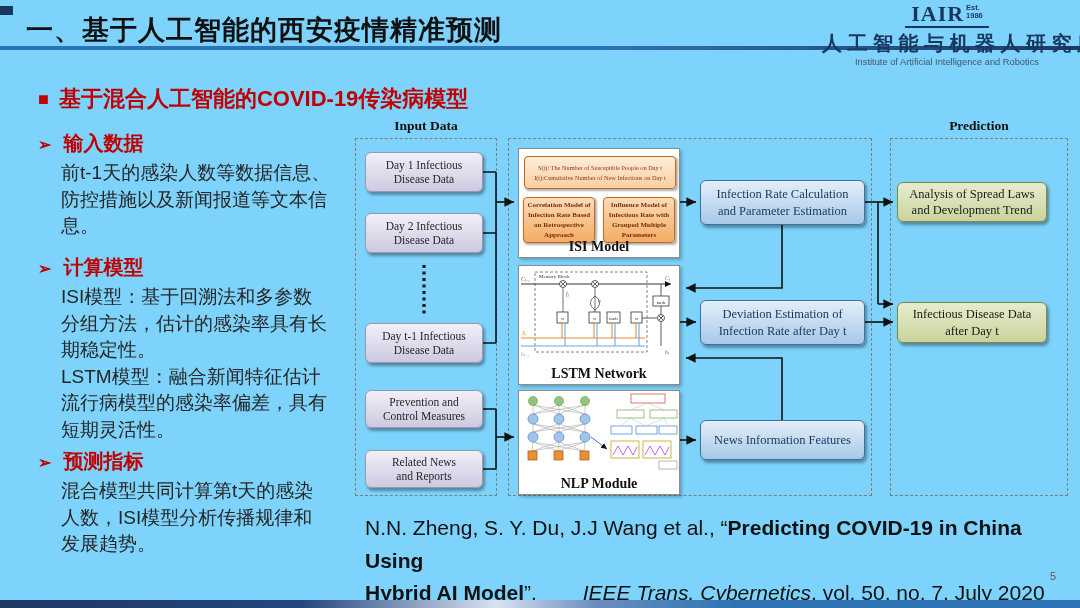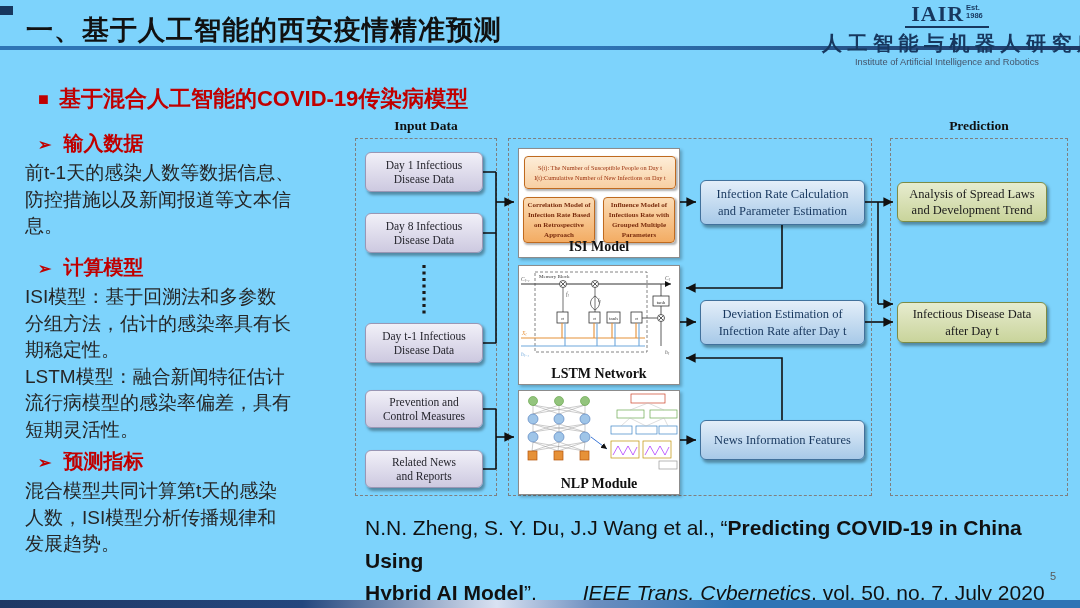--- a/index.html
+++ b/index.html
@@ -18,21 +18,21 @@
             line-height:1.1;margin-left:2px;padding-top:1px;}
   .logo-cn{font-size:20px;font-weight:600;letter-spacing:5.5px;margin-top:2px;white-space:nowrap;}
   .logo-en{font-size:9.3px;color:#44546A;margin-top:0;white-space:nowrap;}
   
   .section-heading{position:absolute;left:38px;top:84px;font-size:22px;font-weight:bold;color:#C00000;}
   .section-heading .bullet{display:inline-block;margin-right:10px;font-size:18px;transform:translateY(-1px);}
   
   .lp-block{position:absolute;left:25px;width:320px;color:#262626;}
   .lp-head{font-size:20px;font-weight:bold;color:#C00000;padding-left:13px;}
   .lp-head .mk{margin-right:12px;font-size:16px;}
-  .lp-body{font-size:19px;line-height:26.5px;white-space:pre-line;margin-top:3px;}
+  .lp-body{font-size:19px;line-height:26.5px;white-space:pre-line;margin-top:3px;margin-left:36px;}
   
   .diagram{position:absolute;left:350px;top:118px;width:722px;height:386px;
            font-family:"Liberation Serif",serif;}
   .col-head{position:absolute;top:0;font-size:13.5px;font-weight:bold;color:#111;text-align:center;}
   .dashed-box{position:absolute;top:20px;height:358px;border:1.6px dashed #7f7f7f;box-sizing:border-box;}
   .node{position:absolute;box-sizing:border-box;border-radius:6px;display:flex;align-items:center;
         justify-content:center;text-align:center;white-space:pre-line;
         box-shadow:2px 2.5px 3px rgba(0,0,0,0.35);}
   .inbox{width:118px;left:15px;background:linear-gradient(#F1F0F8,#CDC9E0);
          border:1px solid #9A97B5;font-size:11.5px;color:#26262E;line-height:1.25;}
@@ -136,21 +136,21 @@
         <path d="M528,186 H543" marker-end="url(#arr)"></path>
         <path d="M515,204 H543" marker-end="url(#arr)"></path>
         <path d="M209,79 V73" marker-end="url(#arr)"></path>
         <path d="M288,79 V73" marker-end="url(#arr)"></path>
       </g>
       <path d="M74,147 V197" stroke="#1a1a1a" stroke-width="3.2" stroke-dasharray="3,3.5"></path>
     </svg>
 
     <div class="node inbox" style="top:34px;height:40px">Day 1 Infectious
 Disease Data</div>
-    <div class="node inbox" style="top:95px;height:40px">Day 8 Infectious
+    <div class="node inbox" style="top:95px;height:40px">Day 2 Infectious
 Disease Data</div>
     <div class="node inbox" style="top:205px;height:40px">Day t-1 Infectious
 Disease Data</div>
     <div class="node inbox" style="top:272px;height:38px">Prevention and
 Control Measures</div>
     <div class="node inbox" style="top:332px;height:38px">Related News
 and Reports</div>
 
     <div class="module" style="top:30px;height:110px">
       <div class="orange orangeA">S(t): The Number of Susceptible People on Day t

